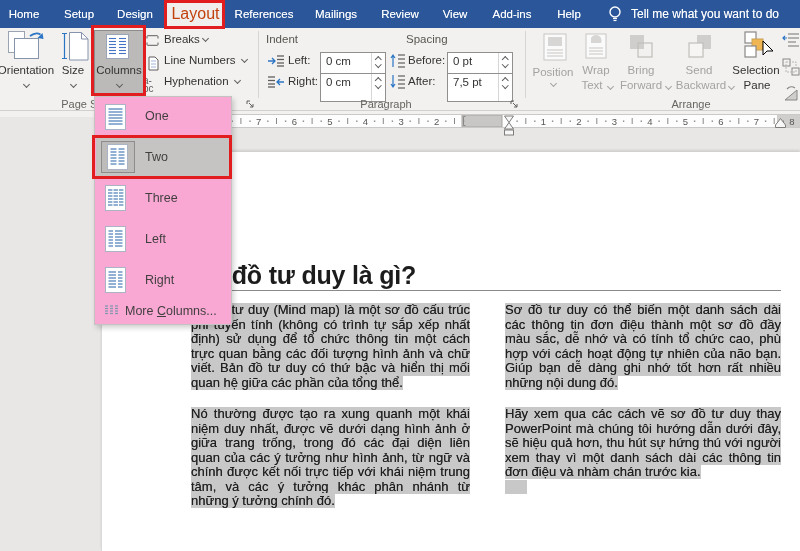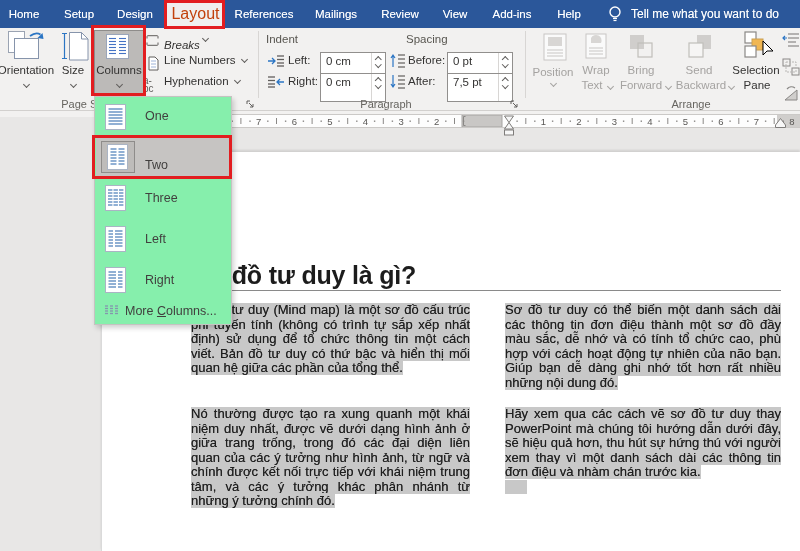--- a/index.html
+++ b/index.html
@@ -28,21 +28,21 @@
   
   #rulerrow { left:0; top:111px; width:800px; height:41px; background:#e8e7e6; }
   
   #docarea { left:0; top:150px; width:800px; height:401px; background:#e8e7e6; }
   #page { position:absolute; left:101px; top:2px; width:699px; height:399px; background:#fff; border-left:1px solid #dadada; box-shadow:0 -2px 2px rgba(0,0,0,0.10); }
   .col { position:absolute; width:279px; font-size:13px; color:#1f1f1f; text-shadow:0 0 0.45px rgba(35,35,35,0.75); }
   .ln { height:14.55px; line-height:14.55px; text-align:justify; text-align-last:justify; background:#c8c8c8; white-space:nowrap; }
   .lnlast { height:14.55px; line-height:14.55px; white-space:nowrap; }
   .lnlast span { background:#c8c8c8; }
   
-  #menu { left:94px; top:96px; width:138px; height:229px; background:#86efac; border:1px solid #c5c3c1; box-shadow:2px 3px 5px rgba(0,0,0,0.18); z-index:30; }
+  #menu { left:94px; top:96px; width:138px; height:229px; background:#f9a8d4; border:1px solid #c5c3c1; box-shadow:2px 3px 5px rgba(0,0,0,0.18); z-index:30; }
   .mtext { position:absolute; left:50px; top:50%; transform:translateY(-50%); font-size:12.5px; color:#413f3e; }
   .redbox { position:absolute; border:3px solid #e21d20; z-index:40; }
 </style>
 </head>
 <body>
 
 <div id="tabbar" class="abs">
   <div class="tab" style="left:24px;">Home</div>
   <div class="tab" style="left:79px;">Setup</div>
   <div class="tab" style="left:135px;">Design</div>
@@ -100,21 +100,21 @@
         <line x1="13" y1="19.5" x2="20" y2="19.5"></line>
     </g>
   </svg>
   <div class="btnlabel" style="left:119px;top:36px;">Columns</div>
   <div class="chev" style="left:119px;top:53px;"></div>
 
   <svg class="abs" style="left:146px;top:7px;" width="13" height="11" viewBox="0 0 13 11">
     <path d="M1 3.5 v-2 a0.8 0.8 0 0 1 0.8 -0.8 h9.4 a0.8 0.8 0 0 1 0.8 0.8 v2" stroke="#605e5c" stroke-width="1" fill="none"></path>
     <path d="M1 7.5 v2 a0.8 0.8 0 0 0 0.8 0.8 h9.4 a0.8 0.8 0 0 0 0.8 -0.8 v-2" stroke="#605e5c" stroke-width="1" fill="none"></path>
   </svg>
-  <div class="smalltxt" style="left:164px;top:11px;font-style:italic;">Breaks</div>
+  <div class="smalltxt" style="left:164px;top:5px;">Breaks</div>
   <div class="chev" style="left:205px;top:7px;"></div>
   <svg class="abs" style="left:146px;top:28px;" width="13" height="15" viewBox="0 0 13 15">
     <path d="M3 1 h6 l3 3 v10 h-9 z" fill="#fff" stroke="#605e5c" stroke-width="1"></path>
     <g stroke="#9db3d8" stroke-width="1">
         <line x1="5" y1="5" x2="10" y2="5"></line>
         <line x1="5" y1="8" x2="10" y2="8"></line>
         <line x1="5" y1="11" x2="10" y2="11"></line>
       </g>
   </svg>
   <div class="smalltxt" style="left:164px;top:26px;">Line Numbers</div>
@@ -339,20 +339,21 @@
 
 <div id="docarea" class="abs">
   <div id="page"></div>
 
   <div class="abs" style="left:191px;top:110px;width:590px;font-size:25px;font-weight:bold;color:#1c1c1c;border-bottom:1px solid #8a8a8a;height:31px;line-height:30px;letter-spacing:-0.2px;">Sơ đồ tư duy là gì?</div>
 
   <div class="col" style="left:191px;top:153px;">
     <div class="ln">Sơ đồ tư duy (Mind map) là một sơ đồ cấu trúc</div>
     <div class="ln">phi tuyến tính (không có trình tự sắp xếp nhất</div>
     <div class="ln">định) sử dụng để tổ chức thông tin một cách</div>
+    <div class="ln">trực quan bằng các đối tượng hình ảnh và chữ</div>
     <div class="ln">viết. Bản đồ tư duy có thứ bậc và hiển thị mối</div>
     <div class="lnlast"><span>quan hệ giữa các phần của tổng thể.</span></div>
   </div>
   <div class="col" style="left:191px;top:257px;">
     <div class="ln">Nó thường được tạo ra xung quanh một khái</div>
     <div class="ln">niệm duy nhất, được vẽ dưới dạng hình ảnh ở</div>
     <div class="ln">giữa trang trống, trong đó các đại diện liên</div>
     <div class="ln">quan của các ý tưởng như hình ảnh, từ ngữ và</div>
     <div class="ln">chính được kết nối trực tiếp với khái niệm trung</div>
     <div class="ln">tâm, và các ý tưởng khác phân nhánh từ</div>
@@ -402,21 +403,21 @@
         <line x1="3.5" y1="11" x2="9.5" y2="11"></line>
         <line x1="11.5" y1="11" x2="17.5" y2="11"></line>
         <line x1="3.5" y1="14" x2="9.5" y2="14"></line>
         <line x1="11.5" y1="14" x2="17.5" y2="14"></line>
         <line x1="3.5" y1="17" x2="9.5" y2="17"></line>
         <line x1="11.5" y1="17" x2="17.5" y2="17"></line>
         <line x1="3.5" y1="20" x2="9.5" y2="20"></line>
         <line x1="11.5" y1="20" x2="17.5" y2="20"></line>
       </g>
     </svg>
-  <div class="mtext" style="top:68px;text-align:right;">Two</div>
+  <div class="mtext" style="top:60px;text-align:right;">Two</div>
   <svg class="abs" style="left:10px;top:88px;" width="21" height="26" viewBox="0 0 21 26">
       <rect x="0.5" y="0.5" width="20" height="25" fill="#fff" stroke="#aab4c4" stroke-width="1"></rect>
       <g stroke="#6c96c6" stroke-width="1.5">
         <line x1="3" y1="5" x2="7.4" y2="5"></line>
         <line x1="8.5" y1="5" x2="12.9" y2="5"></line>
         <line x1="14" y1="5" x2="18.4" y2="5"></line>
         <line x1="3" y1="8" x2="7.4" y2="8"></line>
         <line x1="8.5" y1="8" x2="12.9" y2="8"></line>
         <line x1="14" y1="8" x2="18.4" y2="8"></line>
         <line x1="3" y1="11" x2="7.4" y2="11"></line>

